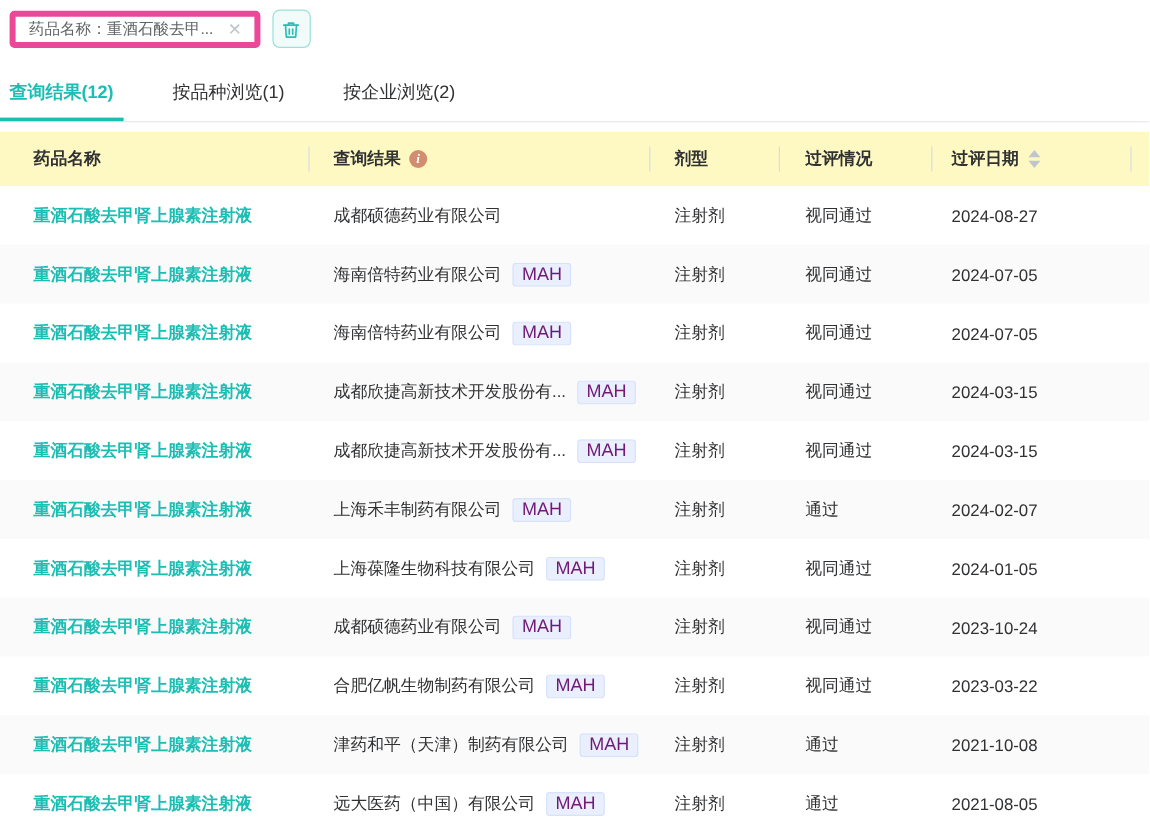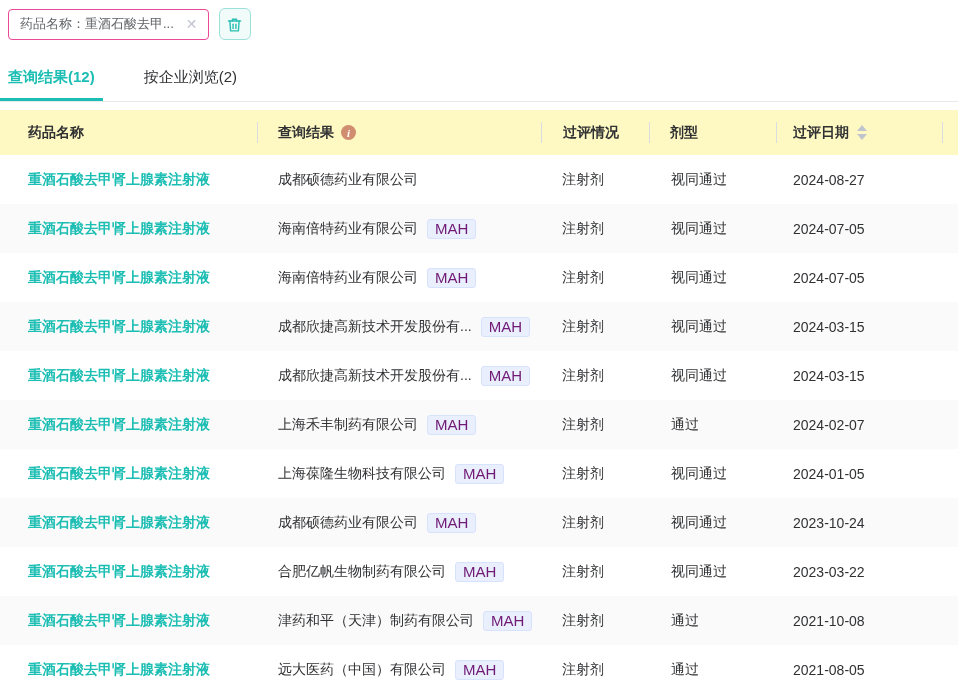--- a/index.html
+++ b/index.html
@@ -3,21 +3,21 @@
 <meta charset="utf-8">
 <style>
   * { margin:0; padding:0; box-sizing:border-box; }
   html,body { background:#fff; }
   body { font-family:"Liberation Sans","DejaVu Sans",sans-serif; color:#303133; }
   .page { position:relative; width:958px; height:682px; overflow:hidden; background:#fff; }
 
   
   .topbar { display:flex; align-items:center; gap:10px; padding:8px 0 0 8px; height:40px; }
   .filter-chip { display:inline-flex; align-items:center; gap:12px; height:31px;
-    border:1px solid #ec4899; border-radius:4px; background:#fff; padding:0 10px 0 11px;
+    border:5px solid #ec4899; border-radius:4px; background:#fff; padding:0 10px 0 11px;
     font-size:13px; color:#606266; cursor:default; }
   .chip-close { color:#c0c4cc; font-size:14px; line-height:1; cursor:pointer; }
   .trash-btn { width:32px; height:32px; border:1px solid #9be0d9; border-radius:6px;
     background:#f1fbfa; display:inline-flex; align-items:center; justify-content:center; cursor:pointer; }
 
   
   .tabs { display:flex; gap:33px; margin-top:19px; border-bottom:1px solid #e6e8eb; padding-left:0; }
   .tab { font-size:15px; color:#303133; padding:9px 8px 11px 8px; border-bottom:3px solid transparent;
     cursor:pointer; white-space:nowrap; }
   .tab.active { color:var(--accent); font-weight:bold; border-bottom-color:var(--accent); }
@@ -69,37 +69,38 @@
         <path d="M9 7V4.5h6V7"></path>
         <path d="M5.5 7l1 14h11l1-14"></path>
         <path d="M10 11.5v6"></path>
         <path d="M14 11.5v6"></path>
       </svg>
     </span>
   </div>
 
   <div class="tabs">
     <div class="tab active">查询结果(12)</div>
+    <div class="tab">按品种浏览(1)</div>
     <div class="tab">按企业浏览(2)</div>
   </div>
 
   <div class="table">
     <div class="thead">
       <div class="th c1">
         <span>药品名称</span>
       </div>
       <div class="th c2">
         <span>查询结果</span>
         <span class="info-icon">i</span>
       </div>
+      <div class="th c3">
+        <span>剂型</span>
+      </div>
       <div class="th c4">
         <span>过评情况</span>
-      </div>
-      <div class="th c3">
-        <span>剂型</span>
       </div>
       <div class="th c5">
         <span>过评日期</span>
         <span class="sort-caret">
           <span class="up"></span>
           <span class="down"></span>
         </span>
       </div>
       <div class="th c6"></div>
     </div>

